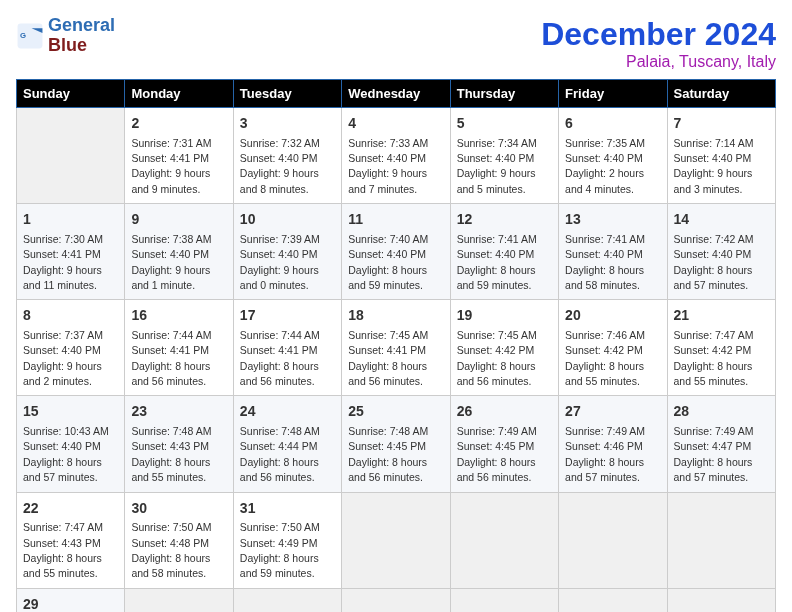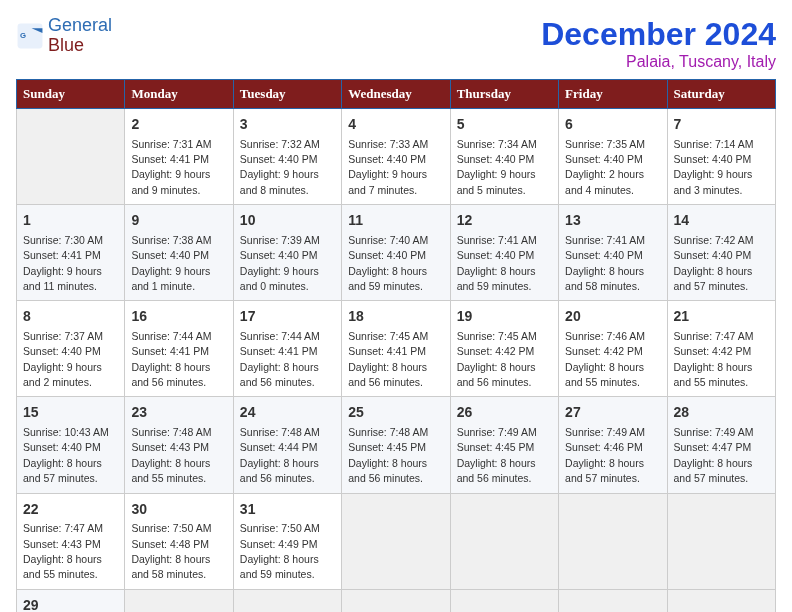--- a/index.html
+++ b/index.html
@@ -16,21 +16,21 @@
       align-items: flex-start;
       margin-bottom: 8px;
     }
     .logo {
       display: flex;
       align-items: center;
       gap: 4px;
     }
     .logo-text {
       font-size: 18px;
-      font-weight: normal;
+      font-weight: bold;
       color: #333;
       line-height: 1.1;
     }
     .logo-text span {
       color: #2e6db4;
     }
     .logo-icon {
       width: 28px;
       height: 28px;
     }
@@ -45,28 +45,27 @@
     .location-title {
       font-size: 16px;
       color: #a21caf;
     }
     table {
       width: 100%;
       border-collapse: collapse;
       font-size: 11px;
     }
     thead tr th {
-      background-color: #7f1d1d;
+      background-color: #000000;
       color: #fff;
       text-align: left;
       padding: 6px 6px;
       font-size: 13px;
       font-weight: bold;
       border: 1px solid #2563a8;
-      font-family: Liberation Serif, serif;
     }
     tbody tr td {
       vertical-align: top;
       padding: 6px 6px;
       border: 1px solid #ccc;
       background: #fff;
       width: calc(100% / 7);
       min-height: 80px;
       color: #333;
       line-height: 1.4;

